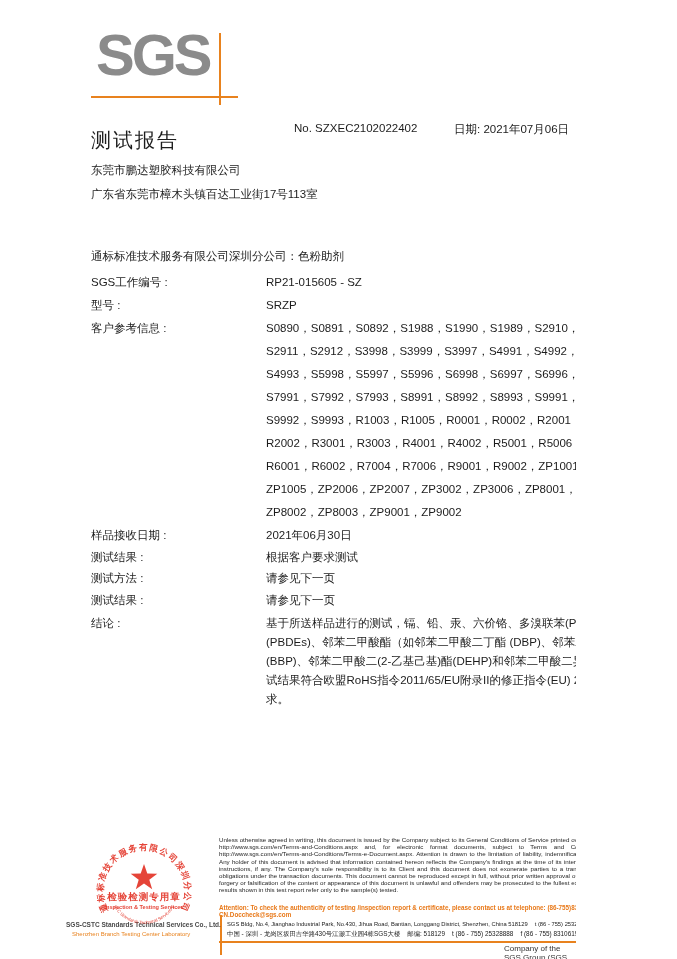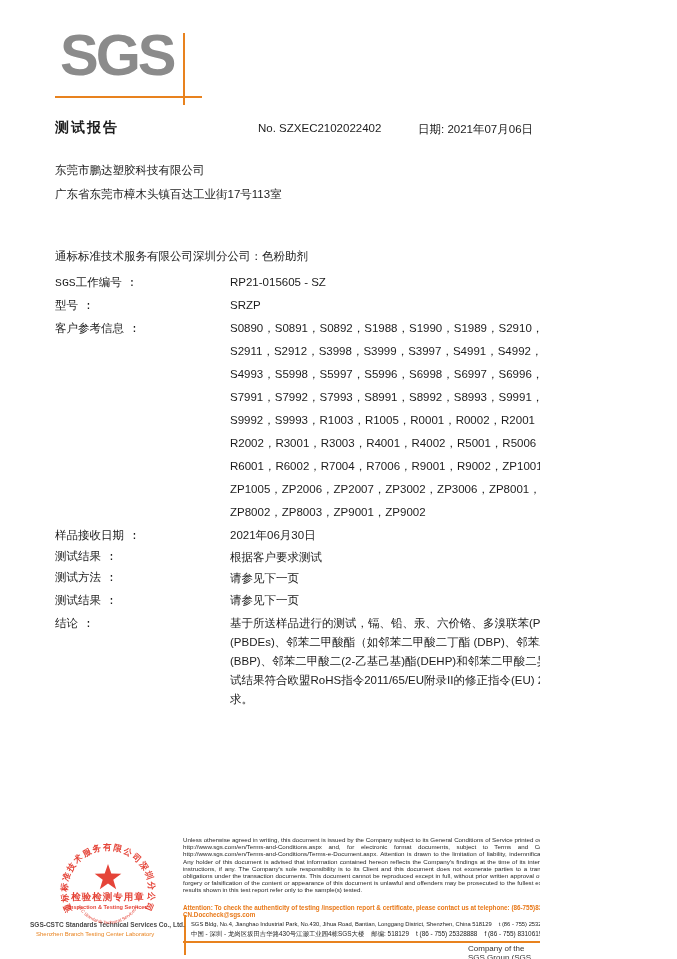--- a/index.html
+++ b/index.html
@@ -1,46 +1,46 @@
 <!DOCTYPE html>
 <html><head>
 <meta charset="utf-8">
 <style>
   * { margin:0; padding:0; box-sizing:border-box; }
   html,body { background:#fff; }
   .page {
     position:relative; width:540px; height:959px; background:#ffffff;
-    font-family:"Liberation Sans","DejaVu Sans",sans-serif; color:#1c1c1c; overflow:hidden;
+    font-family:"Liberation Sans","DejaVu Sans",sans-serif; color:#1c1c1c; overflow:hidden;margin-left:36px;
   }
   
   .logo-text{
     position:absolute; left:60px; top:26px; font-size:58px; font-weight:bold;
     color:#8b8b8b; letter-spacing:-3px; line-height:1;
     font-family:"Liberation Sans",sans-serif;
   }
   .logo-hline{ position:absolute; left:55px; top:96px; width:147px; height:2px; background:#e8821e; }
   .logo-vline{ position:absolute; left:183px; top:33px; width:2px; height:72px; background:#e8821e; }
 
   
   .title-row{ position:absolute; left:55px; top:119px; width:590px; height:20px; }
-  .doc-title{ position:absolute; left:0; top:0; font-size:14px; font-weight:bold; letter-spacing:2px; }
+  .doc-title{ position:absolute; left:0; top:8px; font-size:20px; font-weight:normal; letter-spacing:2px; }
   .report-no{ position:absolute; left:175px; top:3px; font-size:11.5px;padding-left:28px; }
   .report-date{ position:absolute; left:363px; top:3px; font-size:11.5px; }
   .page-info{ position:absolute; left:508px; top:3px; font-size:11.5px;text-align:right; }
 
   
   .applicant{ position:absolute; left:55px; top:158px; font-size:11.5px; line-height:24px; }
 
   
   .statement{ position:absolute; left:55px; top:249px; font-size:11.5px; }
 
   
   .fields{ position:absolute; left:55px; top:271px; width:592px; font-size:11.5px; }
   .frow{ display:flex; align-items:flex-start; }
-  .frow .lbl{ flex:0 0 175px; line-height:23px;font-family:Liberation Mono, monospace; }
+  .frow .lbl{ flex:0 0 175px; line-height:23px; }
   .frow .val{ flex:1; line-height:23px; white-space:pre-line; }
   .frow.conclusion .lbl{ line-height:19px; padding-top:2px; }
   .frow.conclusion .val{ line-height:19px; padding-top:2px; white-space:normal; }
 
   
   .legal{
     position:absolute; left:183px; top:836px; width:478px;
     font-size:6.2px; line-height:7.2px; text-align:justify; color:#262626;
   }
   .attention{

